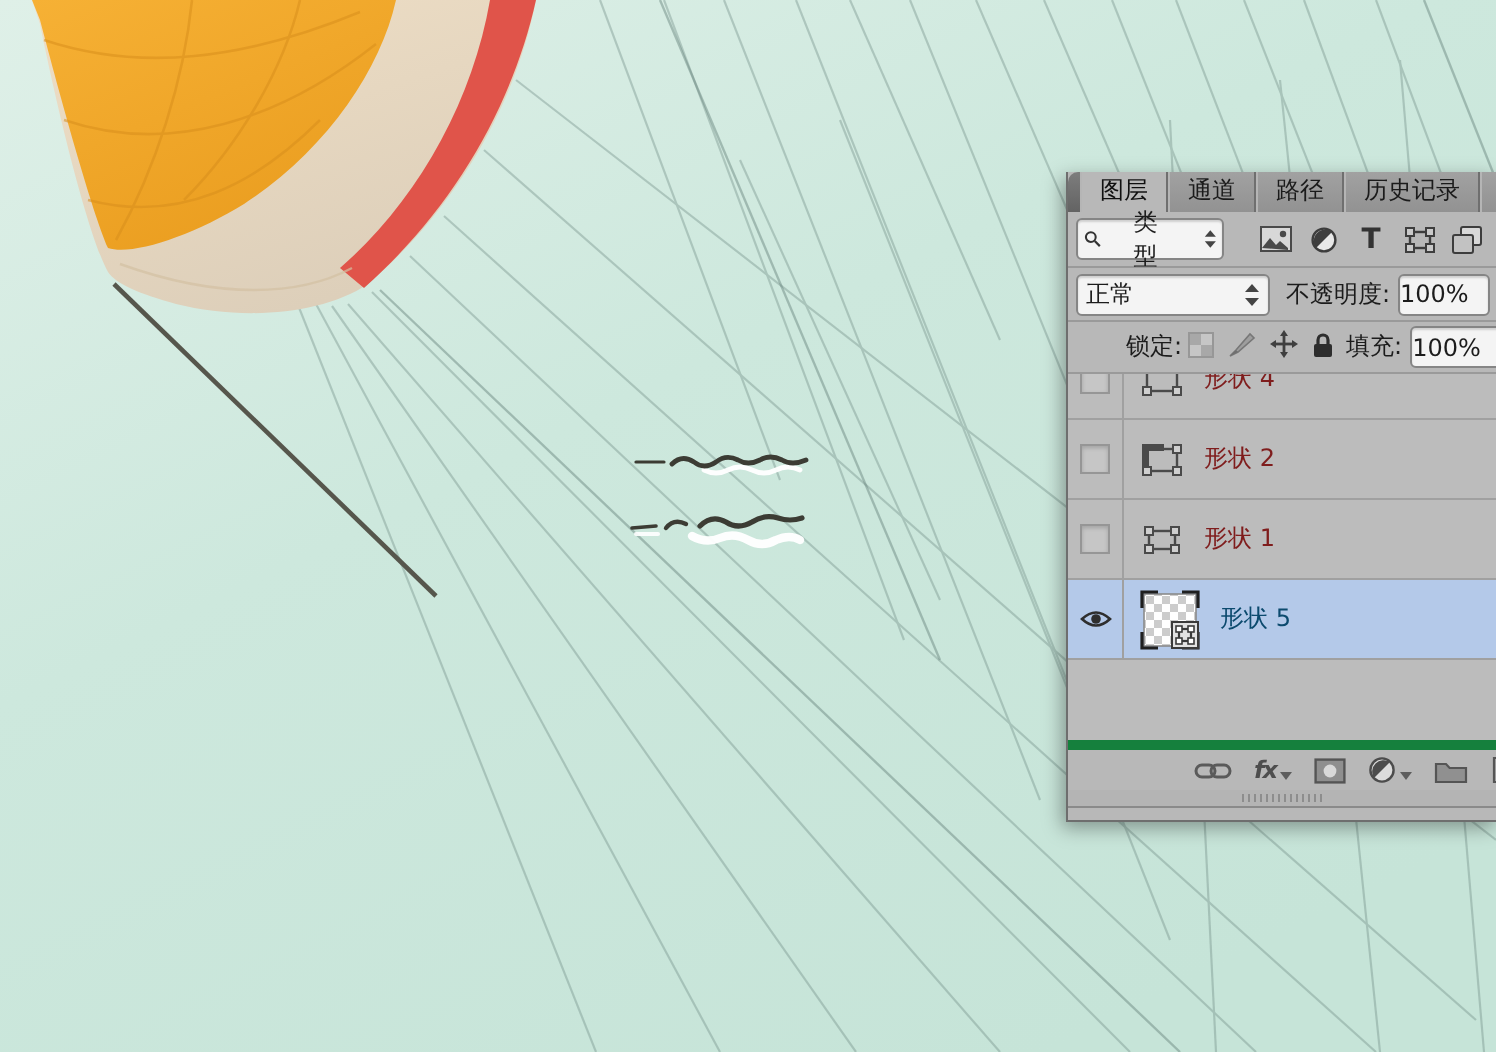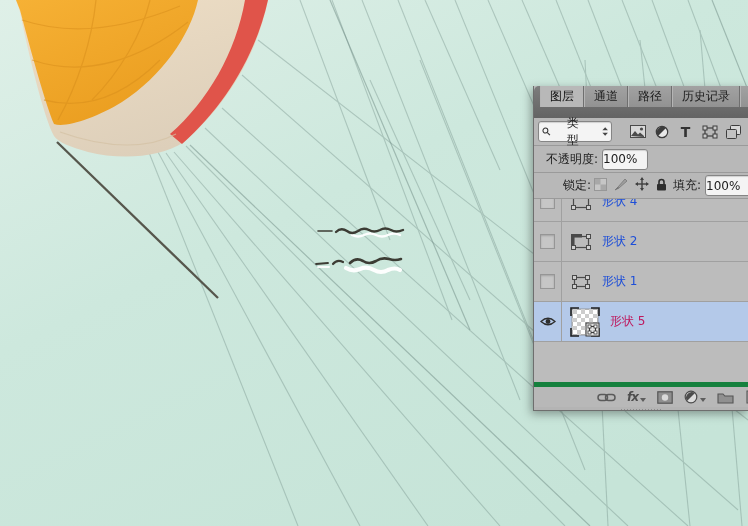--- a/index.html
+++ b/index.html
@@ -11,21 +11,21 @@
   .scene svg{display:block;}
 
   
   .panel{
     position:absolute;left:533px;top:86px;width:215px;height:324px;
     background:#b8b8b8;overflow:hidden;
     box-shadow:-2px 3px 9px rgba(0,0,0,.35);
     border-left:1px solid #6e6e6e;border-bottom:1px solid #6e6e6e;
     font-size:12px;color:#1c1c1c;
   }
-  .tabbar{height:32px;background:linear-gradient(#7d7d7d,#636363);display:flex;padding-left:6px;border-radius:5px 0 0 0;}
+  .tabbar{height:20px;background:linear-gradient(#7d7d7d,#636363);display:flex;align-items:flex-end;padding-left:6px;border-radius:5px 0 0 0;}
   .tab{height:21px;line-height:21px;padding:0 9px;background:linear-gradient(#a2a2a2,#929292);border-right:1px solid #6f6f6f;border-left:1px solid #b5b5b5;color:#1b1b1b;cursor:default;white-space:nowrap;}
   .tab.active{background:#b8b8b8;color:#101010;}
   .prow{display:flex;align-items:center;border-bottom:1px solid #9a9a9a;background:#b8b8b8;}
   .row-filter{height:27px;padding:0 4px;gap:1px;}
   .row-blend{height:26px;padding:0 4px;}
   .row-lock{height:25px;padding:0 5px;}
 
   .whitebox{background:#f4f4f4;border:1px solid #858585;border-radius:3px;height:19px;display:flex;align-items:center;box-shadow:inset 0 1px 1px rgba(0,0,0,.15);}
   .kind-select{width:66px;padding:0 3px;gap:16px;}
   .blend-select{width:102px;padding:0 4px;justify-content:space-between;}
@@ -38,22 +38,22 @@
   .lbl-fill{margin:0 4px 0 auto;}
 
   
   .layers{height:183px;overflow:hidden;background:#bcbcbc;}
   .lrow{height:39px;border-bottom:1px solid #a0a0a0;display:flex;align-items:center;background:#bcbcbc;}
   .lrow.first{margin-top:-17px;}
   .lrow.selected{background:#b4c9e9;}
   .eyecell{width:27px;height:100%;display:flex;align-items:center;justify-content:center;border-right:1px solid #a0a0a0;flex:none;}
   .eyebox{width:13px;height:13px;background:#c6c6c6;border:1px solid #969696;box-shadow:inset 0 1px 2px rgba(0,0,0,.18);}
   .thumbwrap{margin-left:7px;display:flex;align-items:center;flex:none;}
-  .lname{margin-left:9px;color:#1d4ed8;}
-  .lrow.selected .lname{color:#be185d;}
+  .lname{margin-left:9px;color:#7f1d1d;}
+  .lrow.selected .lname{color:#0c4a6e;}
 
   
   .pfooter{height:20px;border-top:5px solid #15803d;background:#b8b8b8;display:flex;align-items:center;gap:11px;padding-left:63px;}
   .ficon{display:flex;align-items:center;color:#565656;}
   .fx-label{font-style:italic;font-weight:bold;font-size:12px;color:#4e4e4e;letter-spacing:-1px;}
   .caret{width:0;height:0;border-left:3px solid transparent;border-right:3px solid transparent;border-top:4px solid #5d5d5d;margin-left:2px;align-self:flex-end;margin-bottom:2px;}
   .grip{height:8px;background:#b4b4b4;border-bottom:1px solid #8a8a8a;display:flex;align-items:center;justify-content:center;}
   .gripdots{width:42px;height:4px;background:repeating-linear-gradient(90deg,#8d8d8d 0 1px,transparent 1px 3px);}
 </style>
 </head>
@@ -194,20 +194,27 @@
       </span>
       <span class="fbtn">
         <svg width="15" height="14" viewBox="0 0 15 14">
           <rect x="4.5" y="0.5" width="10" height="9" rx="1" fill="#d8d8d8" stroke="#3d3d3d"></rect>
           <rect x="0.5" y="4.5" width="10" height="9" rx="1" fill="#c2c2c2" stroke="#3d3d3d"></rect>
         </svg>
       </span>
     </div>
 
     <div class="prow row-blend">
+      <div class="whitebox blend-select">
+        <span>正常</span>
+        <svg width="8" height="11" viewBox="0 0 8 11">
+          <polygon points="4,0 7.5,4 0.5,4" fill="#444"></polygon>
+          <polygon points="4,11 7.5,7 0.5,7" fill="#444"></polygon>
+        </svg>
+      </div>
       <span class="lbl lbl-op">不透明度:</span>
       <div class="whitebox valbox">
         <span>100%</span>
       </div>
     </div>
 
     <div class="prow row-lock">
       <span class="lbl">锁定:</span>
       <span class="lockicons">
         <span>

